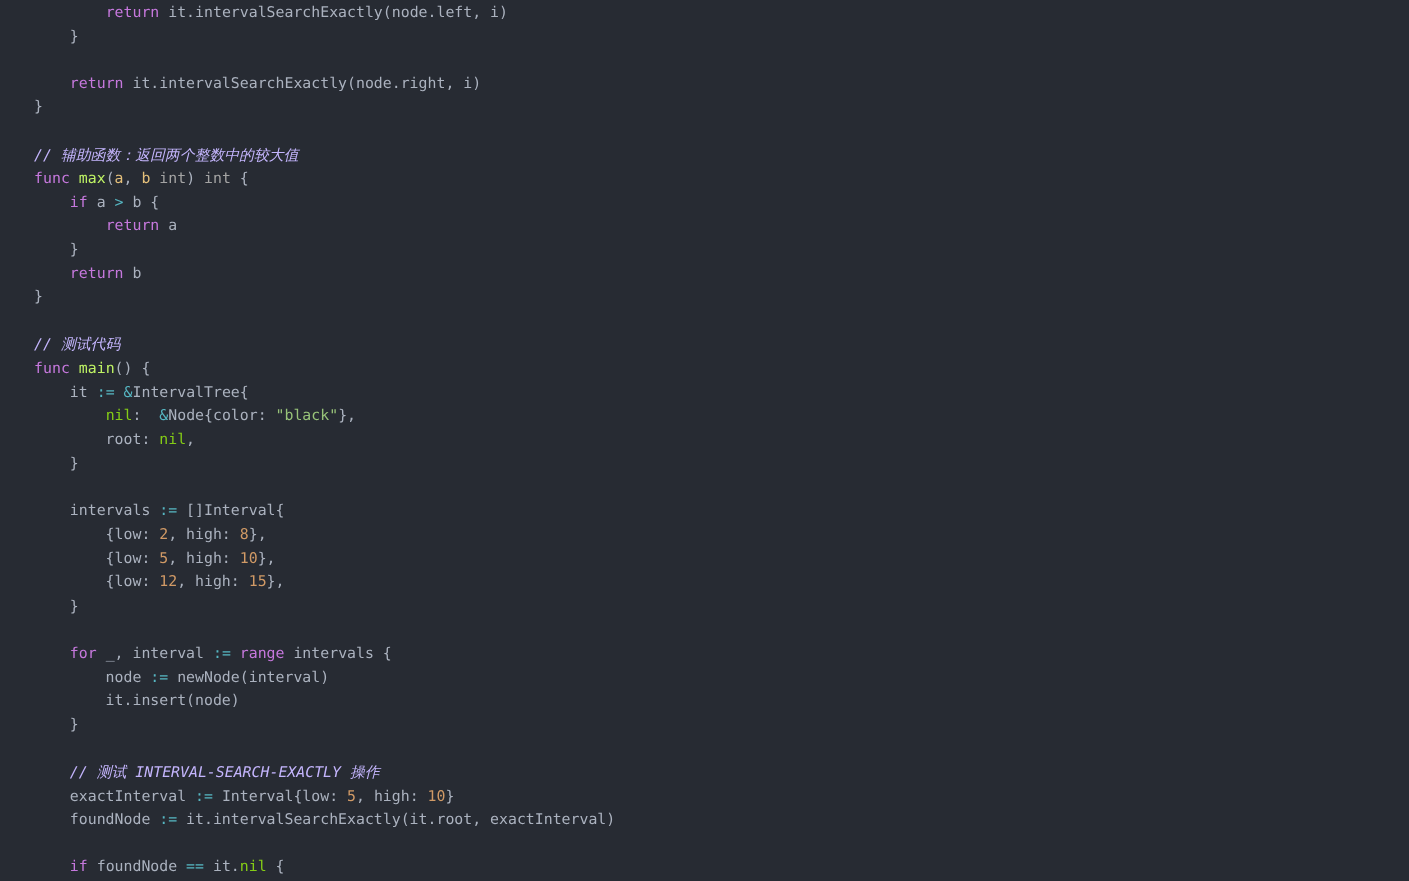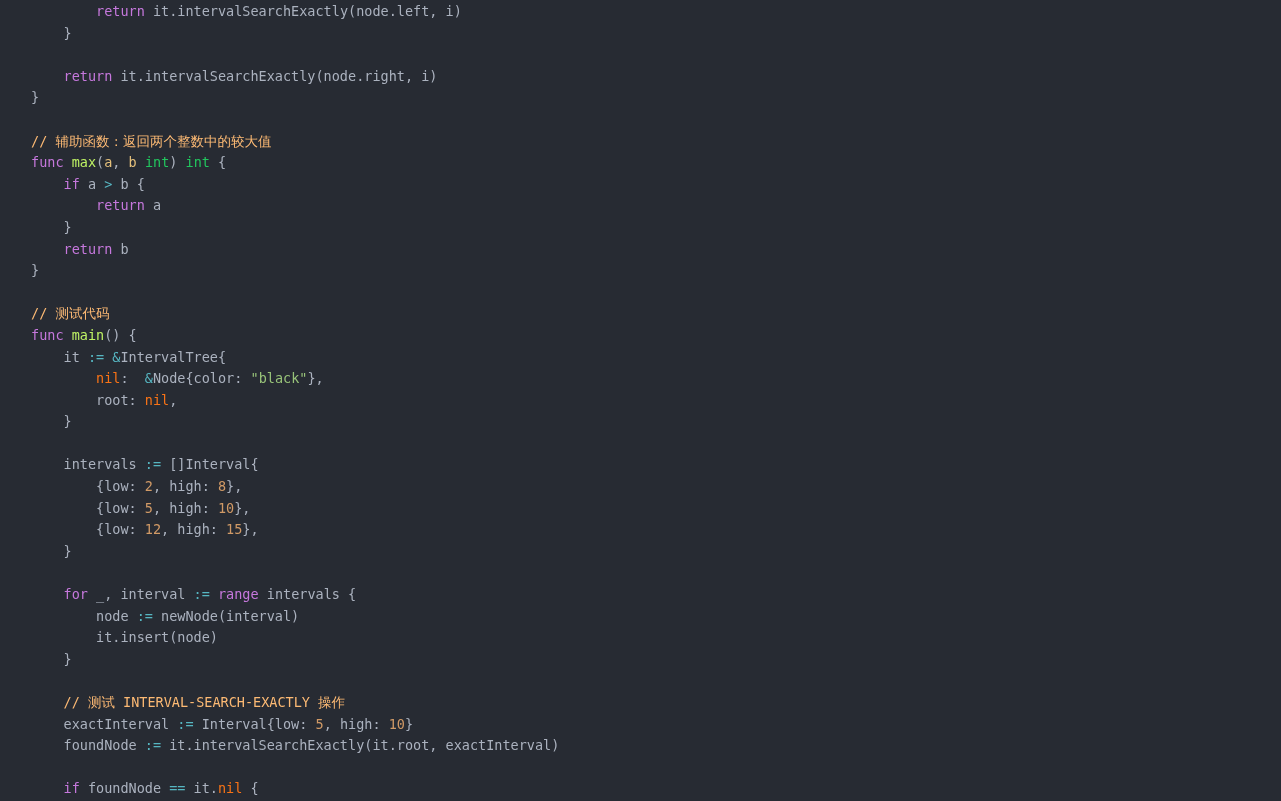--- a/index.html
+++ b/index.html
@@ -17,25 +17,25 @@
   pre.code {
     margin: 1px;
     padding: 0 0 0 30px;
     white-space: pre;
     font-family: inherit;
   }
   .c-default { color: #abb2bf; }
   .c-keyword { color: #c678dd; }        
   .c-funcname { color: #bef264; }       
   .c-var { color: #e5c07b; }            
-  .c-type { color: #22c55e; }           
+  .c-type { color: #a3a3a3; }           
   .c-num { color: #d19a66; }            
   .c-str { color: #98c379; }            
-  .c-nil { color: #f97316; }            
-  .c-comment { color: #fdba74; }
+  .c-nil { color: #84cc16; }            
+  .c-comment { color: #c4b5fd; font-style: italic; }
   .c-punct { color: #abb2bf; }
   .c-op { color: #56b6c2; }
   .c-ident { color: #abb2bf; }
   .code-line { display: block; min-height: 21.6px; }
 </style>
 </head>
 <body>
 
 <pre class="code" id="code-block"><span class="code-line"><span class="c-default">        </span><span class="c-keyword">return</span><span class="c-ident"> it.intervalSearchExactly(node.left, i)</span></span><span class="code-line"><span class="c-punct">    }</span></span><span class="code-line">&nbsp;</span><span class="code-line"><span class="c-default">    </span><span class="c-keyword">return</span><span class="c-ident"> it.intervalSearchExactly(node.right, i)</span></span><span class="code-line"><span class="c-punct">}</span></span><span class="code-line">&nbsp;</span><span class="code-line"><span class="c-comment">// 辅助函数：返回两个整数中的较大值</span></span><span class="code-line"><span class="c-keyword">func</span><span class="c-default"> </span><span class="c-funcname">max</span><span class="c-punct">(</span><span class="c-var">a</span><span class="c-punct">, </span><span class="c-var">b</span><span class="c-default"> </span><span class="c-type">int</span><span class="c-punct">) </span><span class="c-type">int</span><span class="c-punct"> {</span></span><span class="code-line"><span class="c-default">    </span><span class="c-keyword">if</span><span class="c-ident"> a </span><span class="c-op">&gt;</span><span class="c-ident"> b {</span></span><span class="code-line"><span class="c-default">        </span><span class="c-keyword">return</span><span class="c-ident"> a</span></span><span class="code-line"><span class="c-punct">    }</span></span><span class="code-line"><span class="c-default">    </span><span class="c-keyword">return</span><span class="c-ident"> b</span></span><span class="code-line"><span class="c-punct">}</span></span><span class="code-line">&nbsp;</span><span class="code-line"><span class="c-comment">// 测试代码</span></span><span class="code-line"><span class="c-keyword">func</span><span class="c-default"> </span><span class="c-funcname">main</span><span class="c-punct">()</span><span class="c-punct"> {</span></span><span class="code-line"><span class="c-ident">    it </span><span class="c-op">:=</span><span class="c-default"> </span><span class="c-op">&amp;</span><span class="c-ident">IntervalTree{</span></span><span class="code-line"><span class="c-default">        </span><span class="c-nil">nil</span><span class="c-punct">:  </span><span class="c-op">&amp;</span><span class="c-ident">Node{color: </span><span class="c-str">"black"</span><span class="c-punct">},</span></span><span class="code-line"><span class="c-ident">        root: </span><span class="c-nil">nil</span><span class="c-punct">,</span></span><span class="code-line"><span class="c-punct">    }</span></span><span class="code-line">&nbsp;</span><span class="code-line"><span class="c-ident">    intervals </span><span class="c-op">:=</span><span class="c-ident"> []Interval{</span></span><span class="code-line"><span class="c-ident">        {low: </span><span class="c-num">2</span><span class="c-ident">, high: </span><span class="c-num">8</span><span class="c-punct">},</span></span><span class="code-line"><span class="c-ident">        {low: </span><span class="c-num">5</span><span class="c-ident">, high: </span><span class="c-num">10</span><span class="c-punct">},</span></span><span class="code-line"><span class="c-ident">        {low: </span><span class="c-num">12</span><span class="c-ident">, high: </span><span class="c-num">15</span><span class="c-punct">},</span></span><span class="code-line"><span class="c-punct">    }</span></span><span class="code-line">&nbsp;</span><span class="code-line"><span class="c-default">    </span><span class="c-keyword">for</span><span class="c-ident"> _, interval </span><span class="c-op">:=</span><span class="c-default"> </span><span class="c-keyword">range</span><span class="c-ident"> intervals {</span></span><span class="code-line"><span class="c-ident">        node </span><span class="c-op">:=</span><span class="c-ident"> newNode(interval)</span></span><span class="code-line"><span class="c-ident">        it.insert(node)</span></span><span class="code-line"><span class="c-punct">    }</span></span><span class="code-line">&nbsp;</span><span class="code-line"><span class="c-default">    </span><span class="c-comment">// 测试 INTERVAL-SEARCH-EXACTLY 操作</span></span><span class="code-line"><span class="c-ident">    exactInterval </span><span class="c-op">:=</span><span class="c-ident"> Interval{low: </span><span class="c-num">5</span><span class="c-ident">, high: </span><span class="c-num">10</span><span class="c-punct">}</span></span><span class="code-line"><span class="c-ident">    foundNode </span><span class="c-op">:=</span><span class="c-ident"> it.intervalSearchExactly(it.root, exactInterval)</span></span><span class="code-line">&nbsp;</span><span class="code-line"><span class="c-default">    </span><span class="c-keyword">if</span><span class="c-ident"> foundNode </span><span class="c-op">==</span><span class="c-ident"> it.</span><span class="c-nil">nil</span><span class="c-punct"> {</span></span></pre>
 

